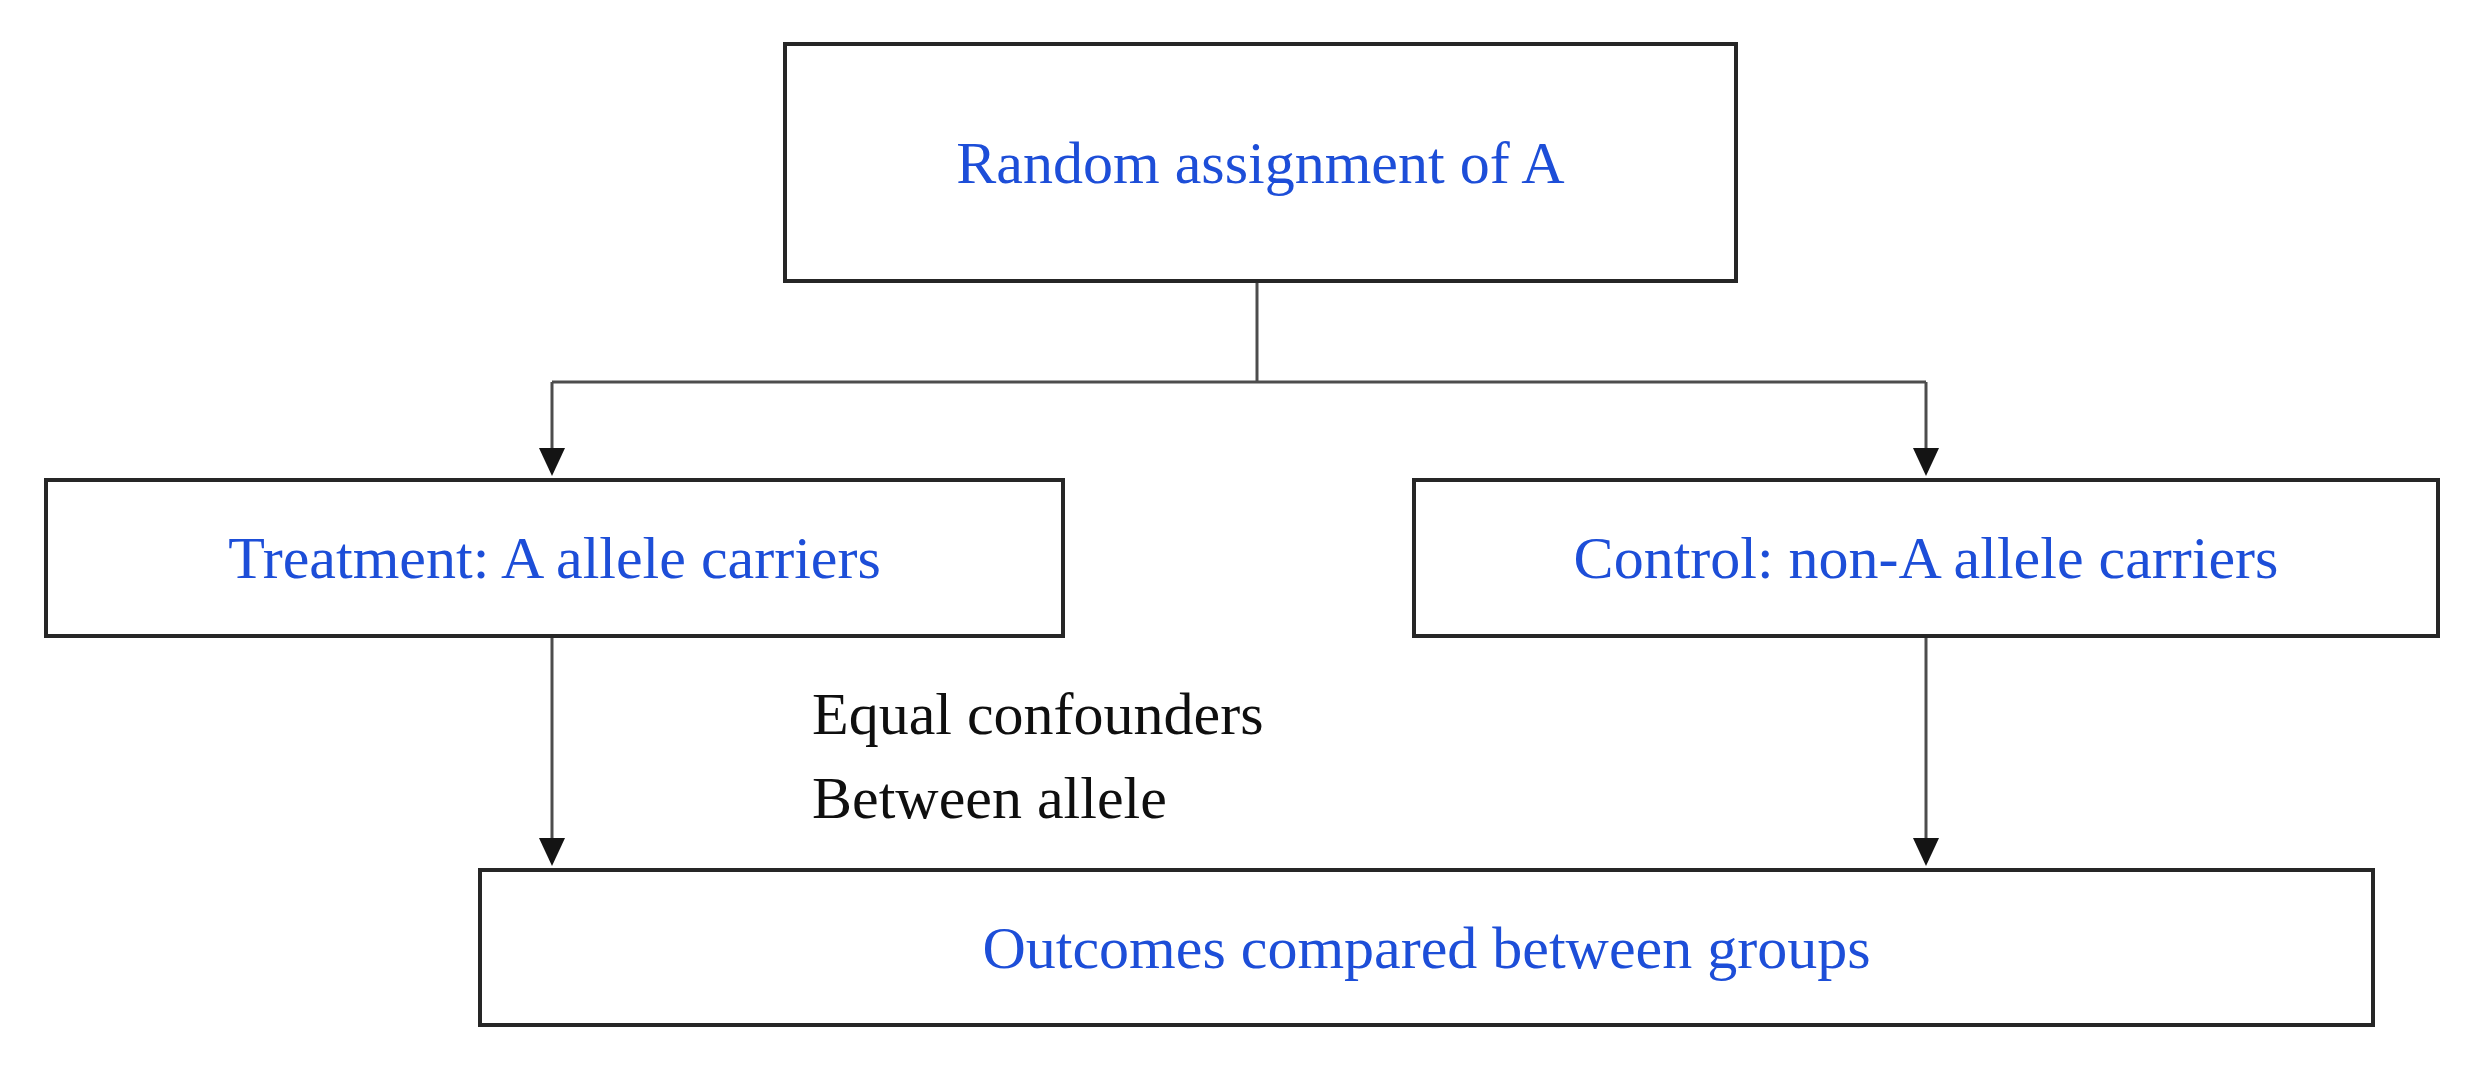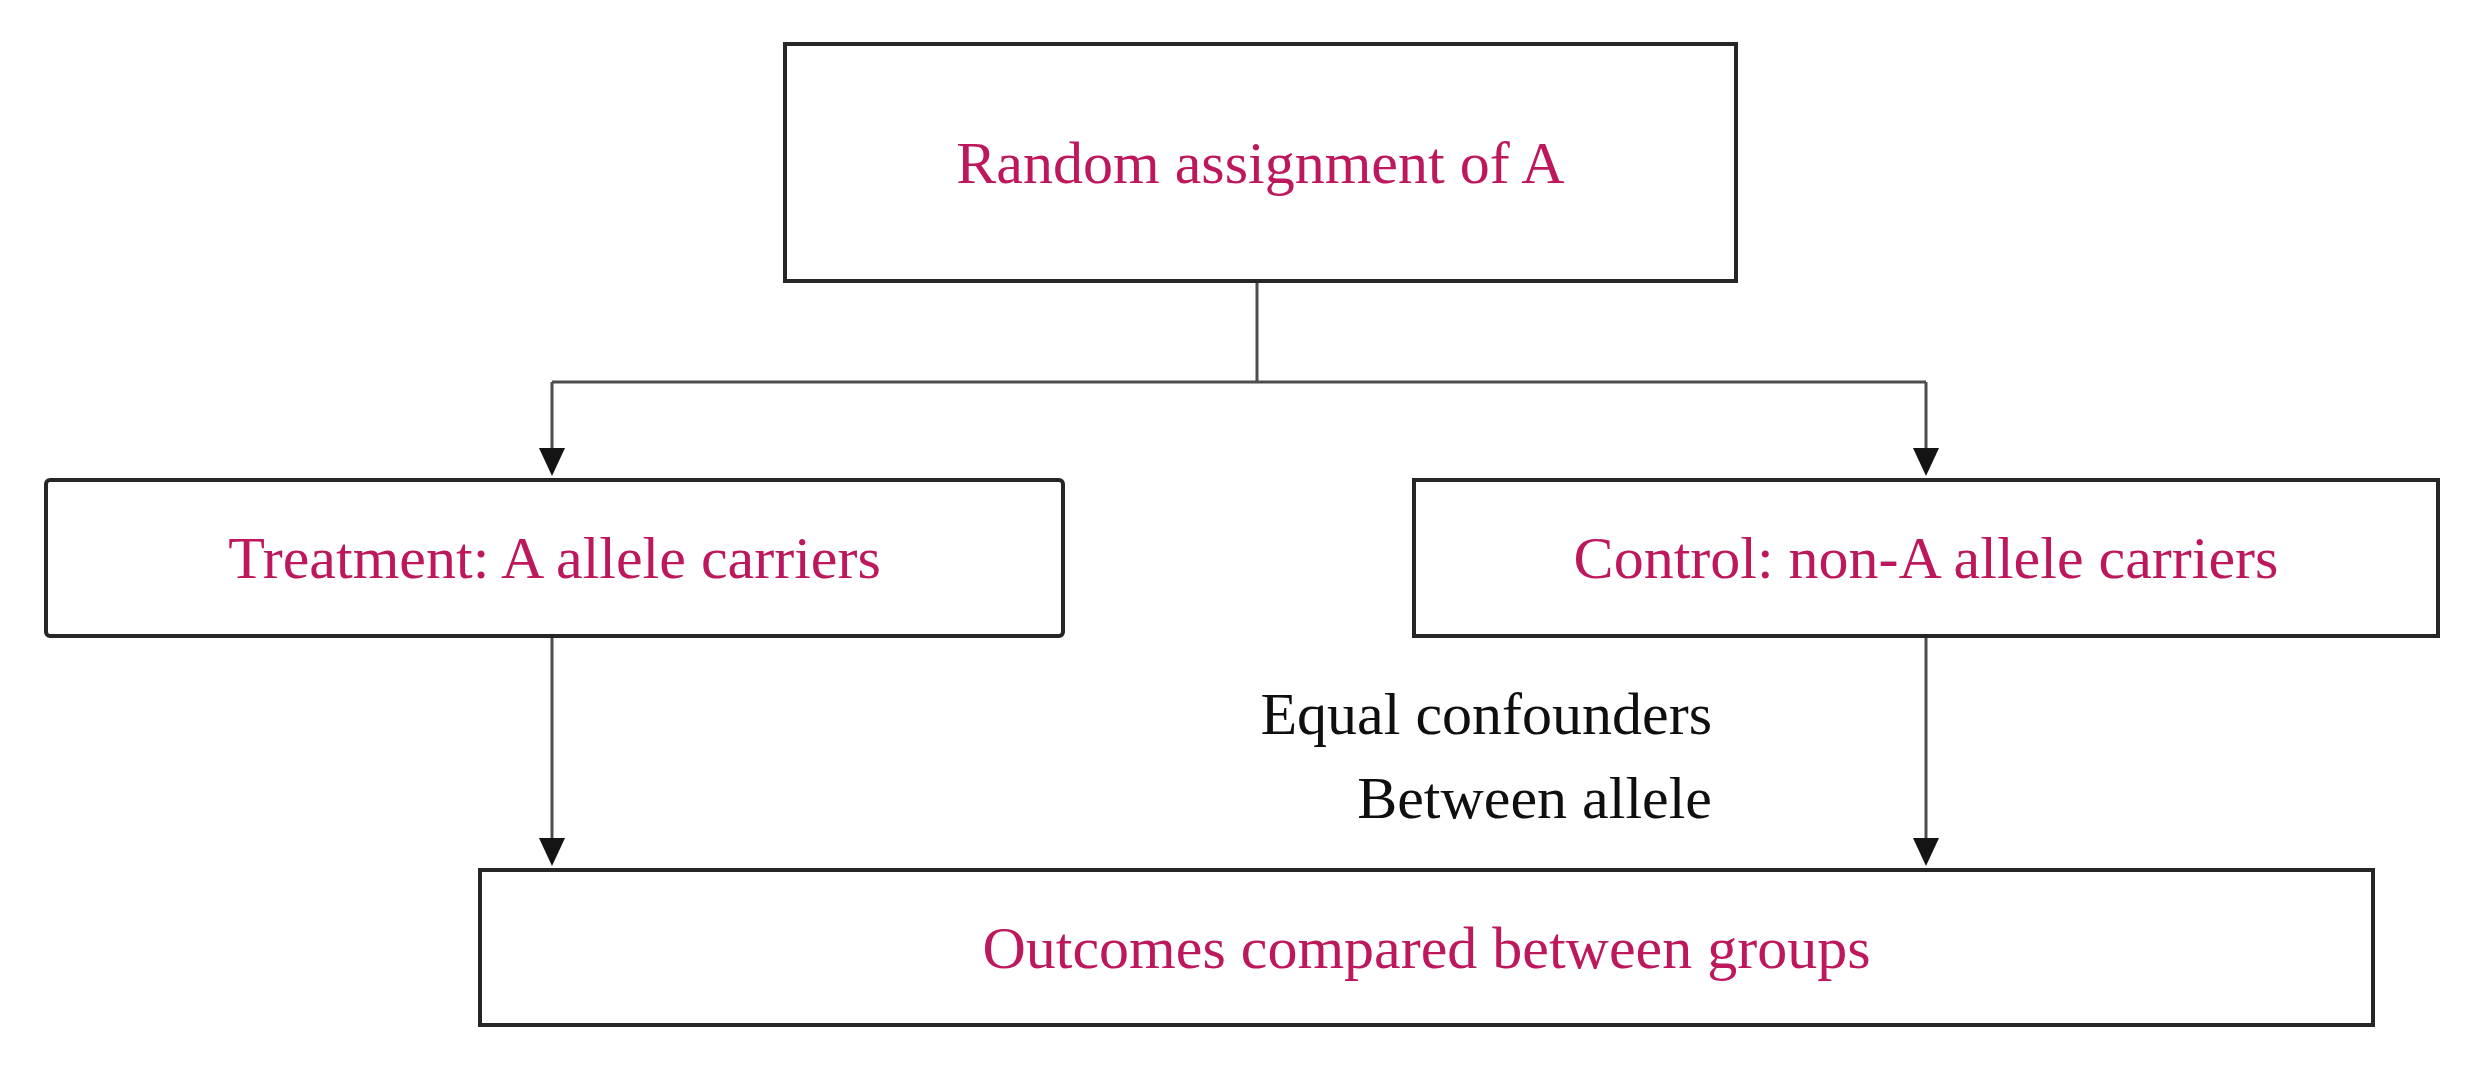--- a/index.html
+++ b/index.html
@@ -21,53 +21,52 @@
     background: #ffffff;
     border: 4px solid #262626;
     box-sizing: border-box;
     display: flex;
     flex-direction: column;
     align-items: center;
     justify-content: center;
     text-align: center;
     font-size: 60px;
     line-height: 84px;
-    color: #be185d;
+    color: #1d4ed8;
   }
   .node-top {
     left: 783px;
     top: 42px;
     width: 955px;
     height: 241px;
   }
   .node-treatment {
     left: 44px;
     top: 478px;
     width: 1021px;
     height: 160px;
-    border-radius: 6px;
   }
   .node-control {
     left: 1412px;
     top: 478px;
     width: 1028px;
     height: 160px;
   }
   .node-outcomes {
     left: 478px;
     top: 868px;
     width: 1897px;
     height: 159px;
   }
   .note {
     position: absolute;
     left: 812px;
     top: 672px;
     width: 900px;
-    text-align: right;
+    text-align: left;
     font-size: 60px;
     line-height: 84px;
     color: #0f0f0f;
   }
   .gene-italic {
     font-style: italic;
   }
   .connector-svg {
     position: absolute;
     left: 0;

